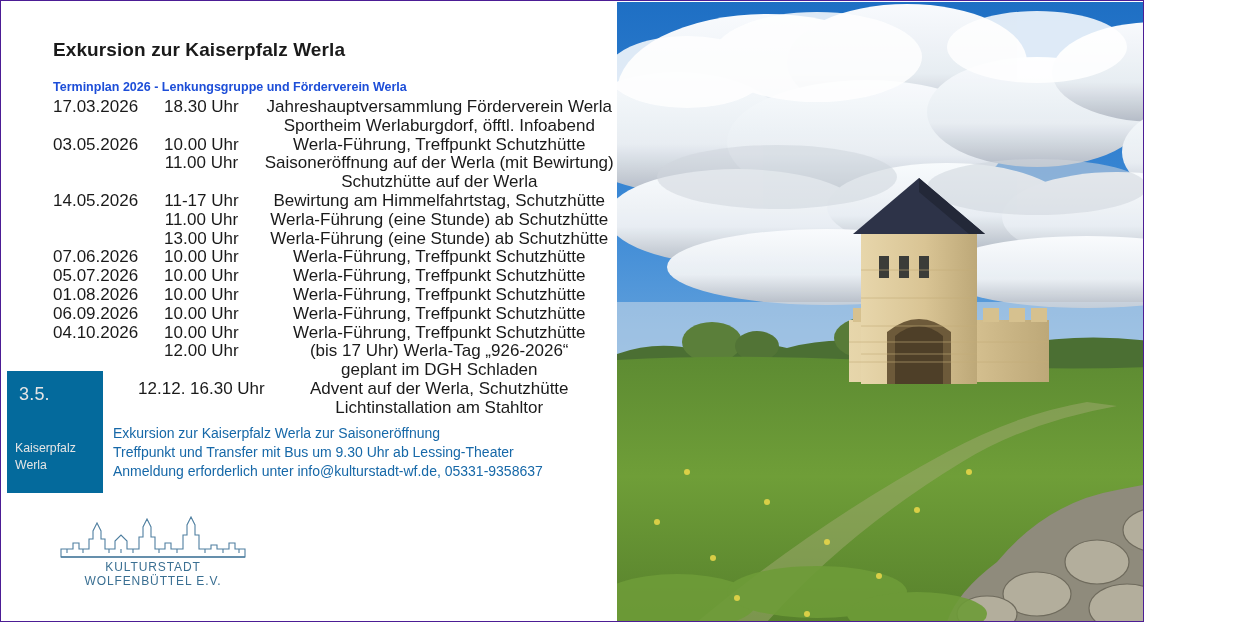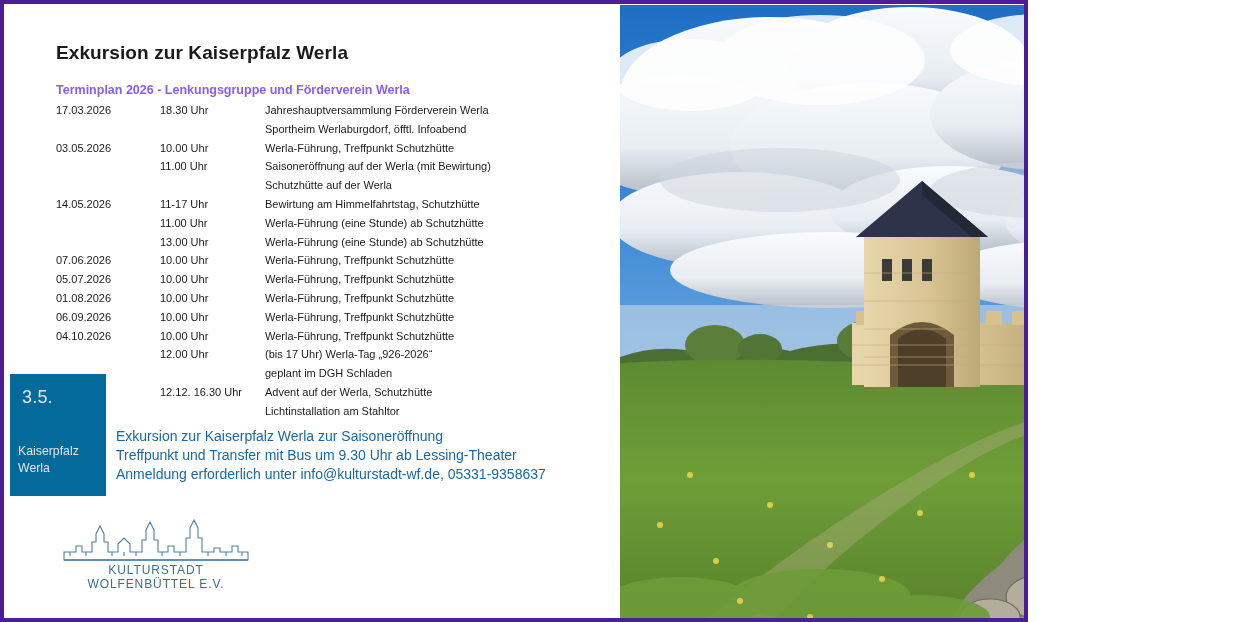--- a/index.html
+++ b/index.html
@@ -5,24 +5,24 @@
   html, body {
     margin: 0;
     padding: 0;
     background: #ffffff;
   }
   body {
     font-family: "Liberation Sans", sans-serif;
   }
   .page {
     position: relative;
-    width: 1028px;
+    width: 1144px;
     height: 622px;
     background: #ffffff;
-    border: 4px solid #4c1d95;
+    border: 1px solid #4c1d95;
     box-sizing: border-box;
     overflow: hidden;
   }
   
   .left-col {
     position: absolute;
     left: 0;
     top: 0;
     width: 616px;
     height: 620px;
@@ -36,36 +36,37 @@
     font-weight: bold;
     color: #1a1a1a;
     letter-spacing: 0.1px;
   }
   .subtitle {
     position: absolute;
     left: 52px;
     top: 79px;
     font-size: 12.5px;
     font-weight: bold;
-    color: #8b5cf6;
+    color: #1d4ed8;
   }
   .schedule {
     position: absolute;
     left: 52px;
     top: 97px;
     width: 545px;
     border-collapse: collapse;
   }
   .schedule td {
-    font-size: 11px;
+    font-size: 17px;
     color: #1a1a1a;
     padding: 0;
     line-height: 18.8px;
     vertical-align: top;
     white-space: nowrap;
+    text-align: center;
   }
   .col-date { width: 104px; }
   .col-time { width: 105px; margin-top: 21px; }
   .col-desc { width: 336px; }
 
   
   .event-box {
     position: absolute;
     left: 6px;
     top: 370px;

